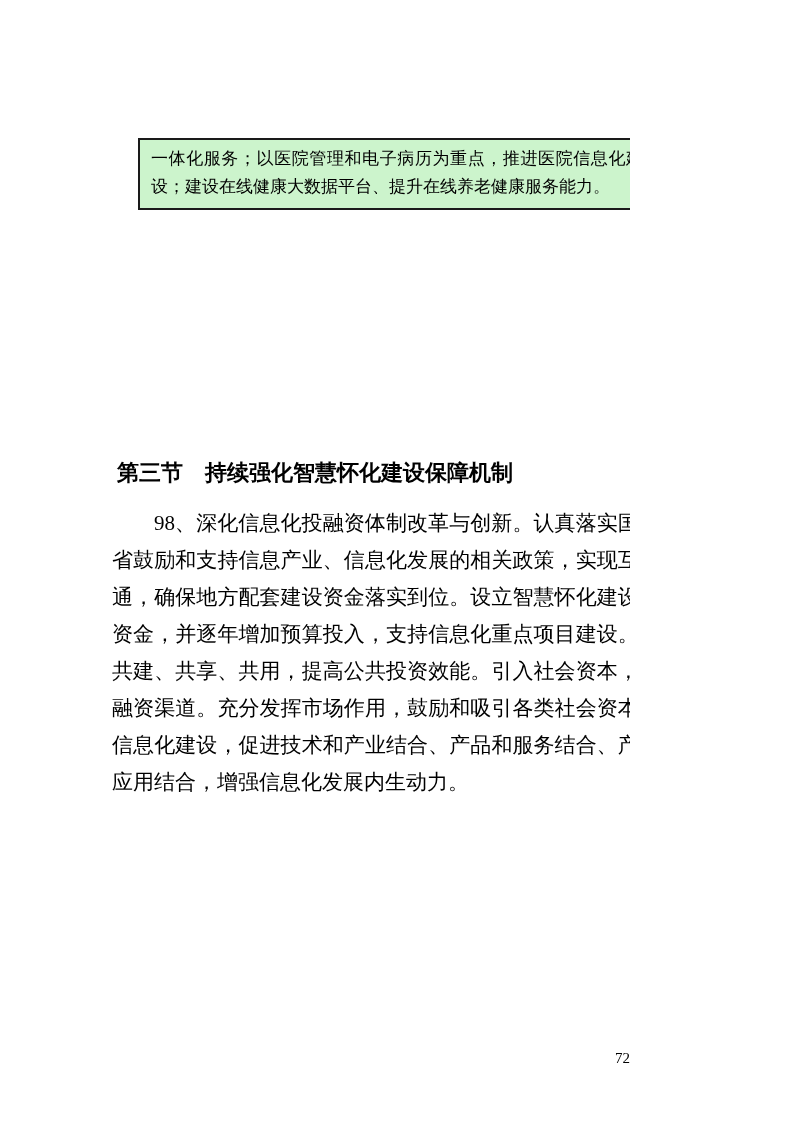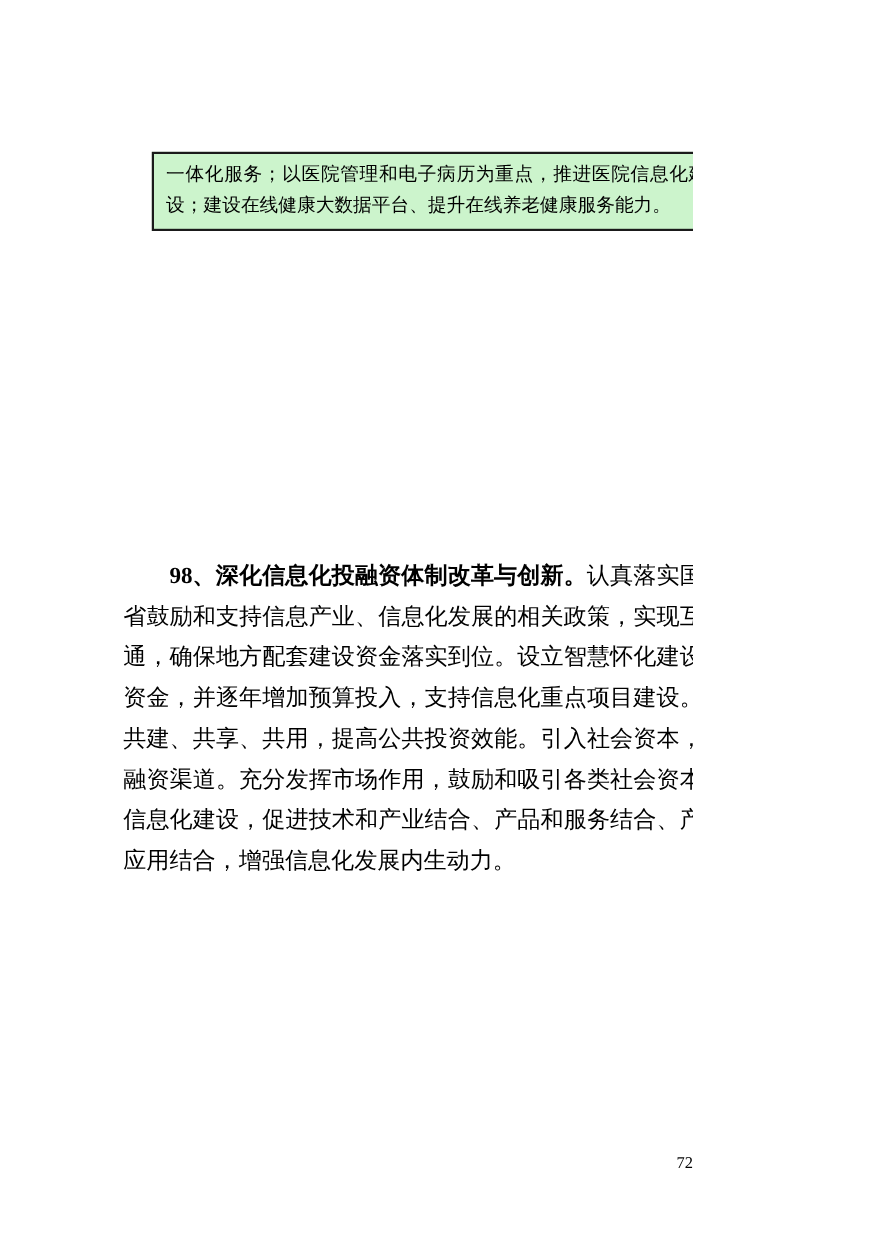--- a/index.html
+++ b/index.html
@@ -66,21 +66,21 @@
   .body-text p {
     margin: 0;
     font-size: 21px;
     line-height: 37px;
     text-align: justify;
     text-justify: inter-ideograph;
     text-indent: 2em;
     letter-spacing: 0;
   }
   .body-lead {
-    font-weight: 700;
+    font-weight: 400;
   }
   
   .page-number {
     position: absolute;
     left: 0;
     right: 0;
     top: 1024px;
     text-align: right;
     font-size: 15px;
     line-height: 20px;
@@ -88,20 +88,21 @@
 </style>
 </head>
 <body>
 
 <div class="page">
 
   <div class="green-box">
     <p><span class="box-lead"></span><span>一体化服务；以医院管理和电子病历为重点，推进医院信息化建设；建设在线健康大数据平台、提升在线养老健康服务能力。</span></p>
   </div>
 
+  <h2 class="section-heading">第三节　持续强化智慧怀化建设保障机制</h2>
 
   <div class="body-text">
     <p><span class="body-lead">98、深化信息化投融资体制改革与创新。</span><span>认真落实国家、省鼓励和支持信息产业、信息化发展的相关政策，实现互联互通，确保地方配套建设资金落实到位。设立智慧怀化建设专项资金，并逐年增加预算投入，支持信息化重点项目建设。强化共建、共享、共用，提高公共投资效能。引入社会资本，拓宽融资渠道。充分发挥市场作用，鼓励和吸引各类社会资本参与信息化建设，促进技术和产业结合、产品和服务结合、产业和应用结合，增强信息化发展内生动力。</span></p>
   </div>
 
   <div class="page-number">72</div>
 
 </div>
 
 </body></html>

